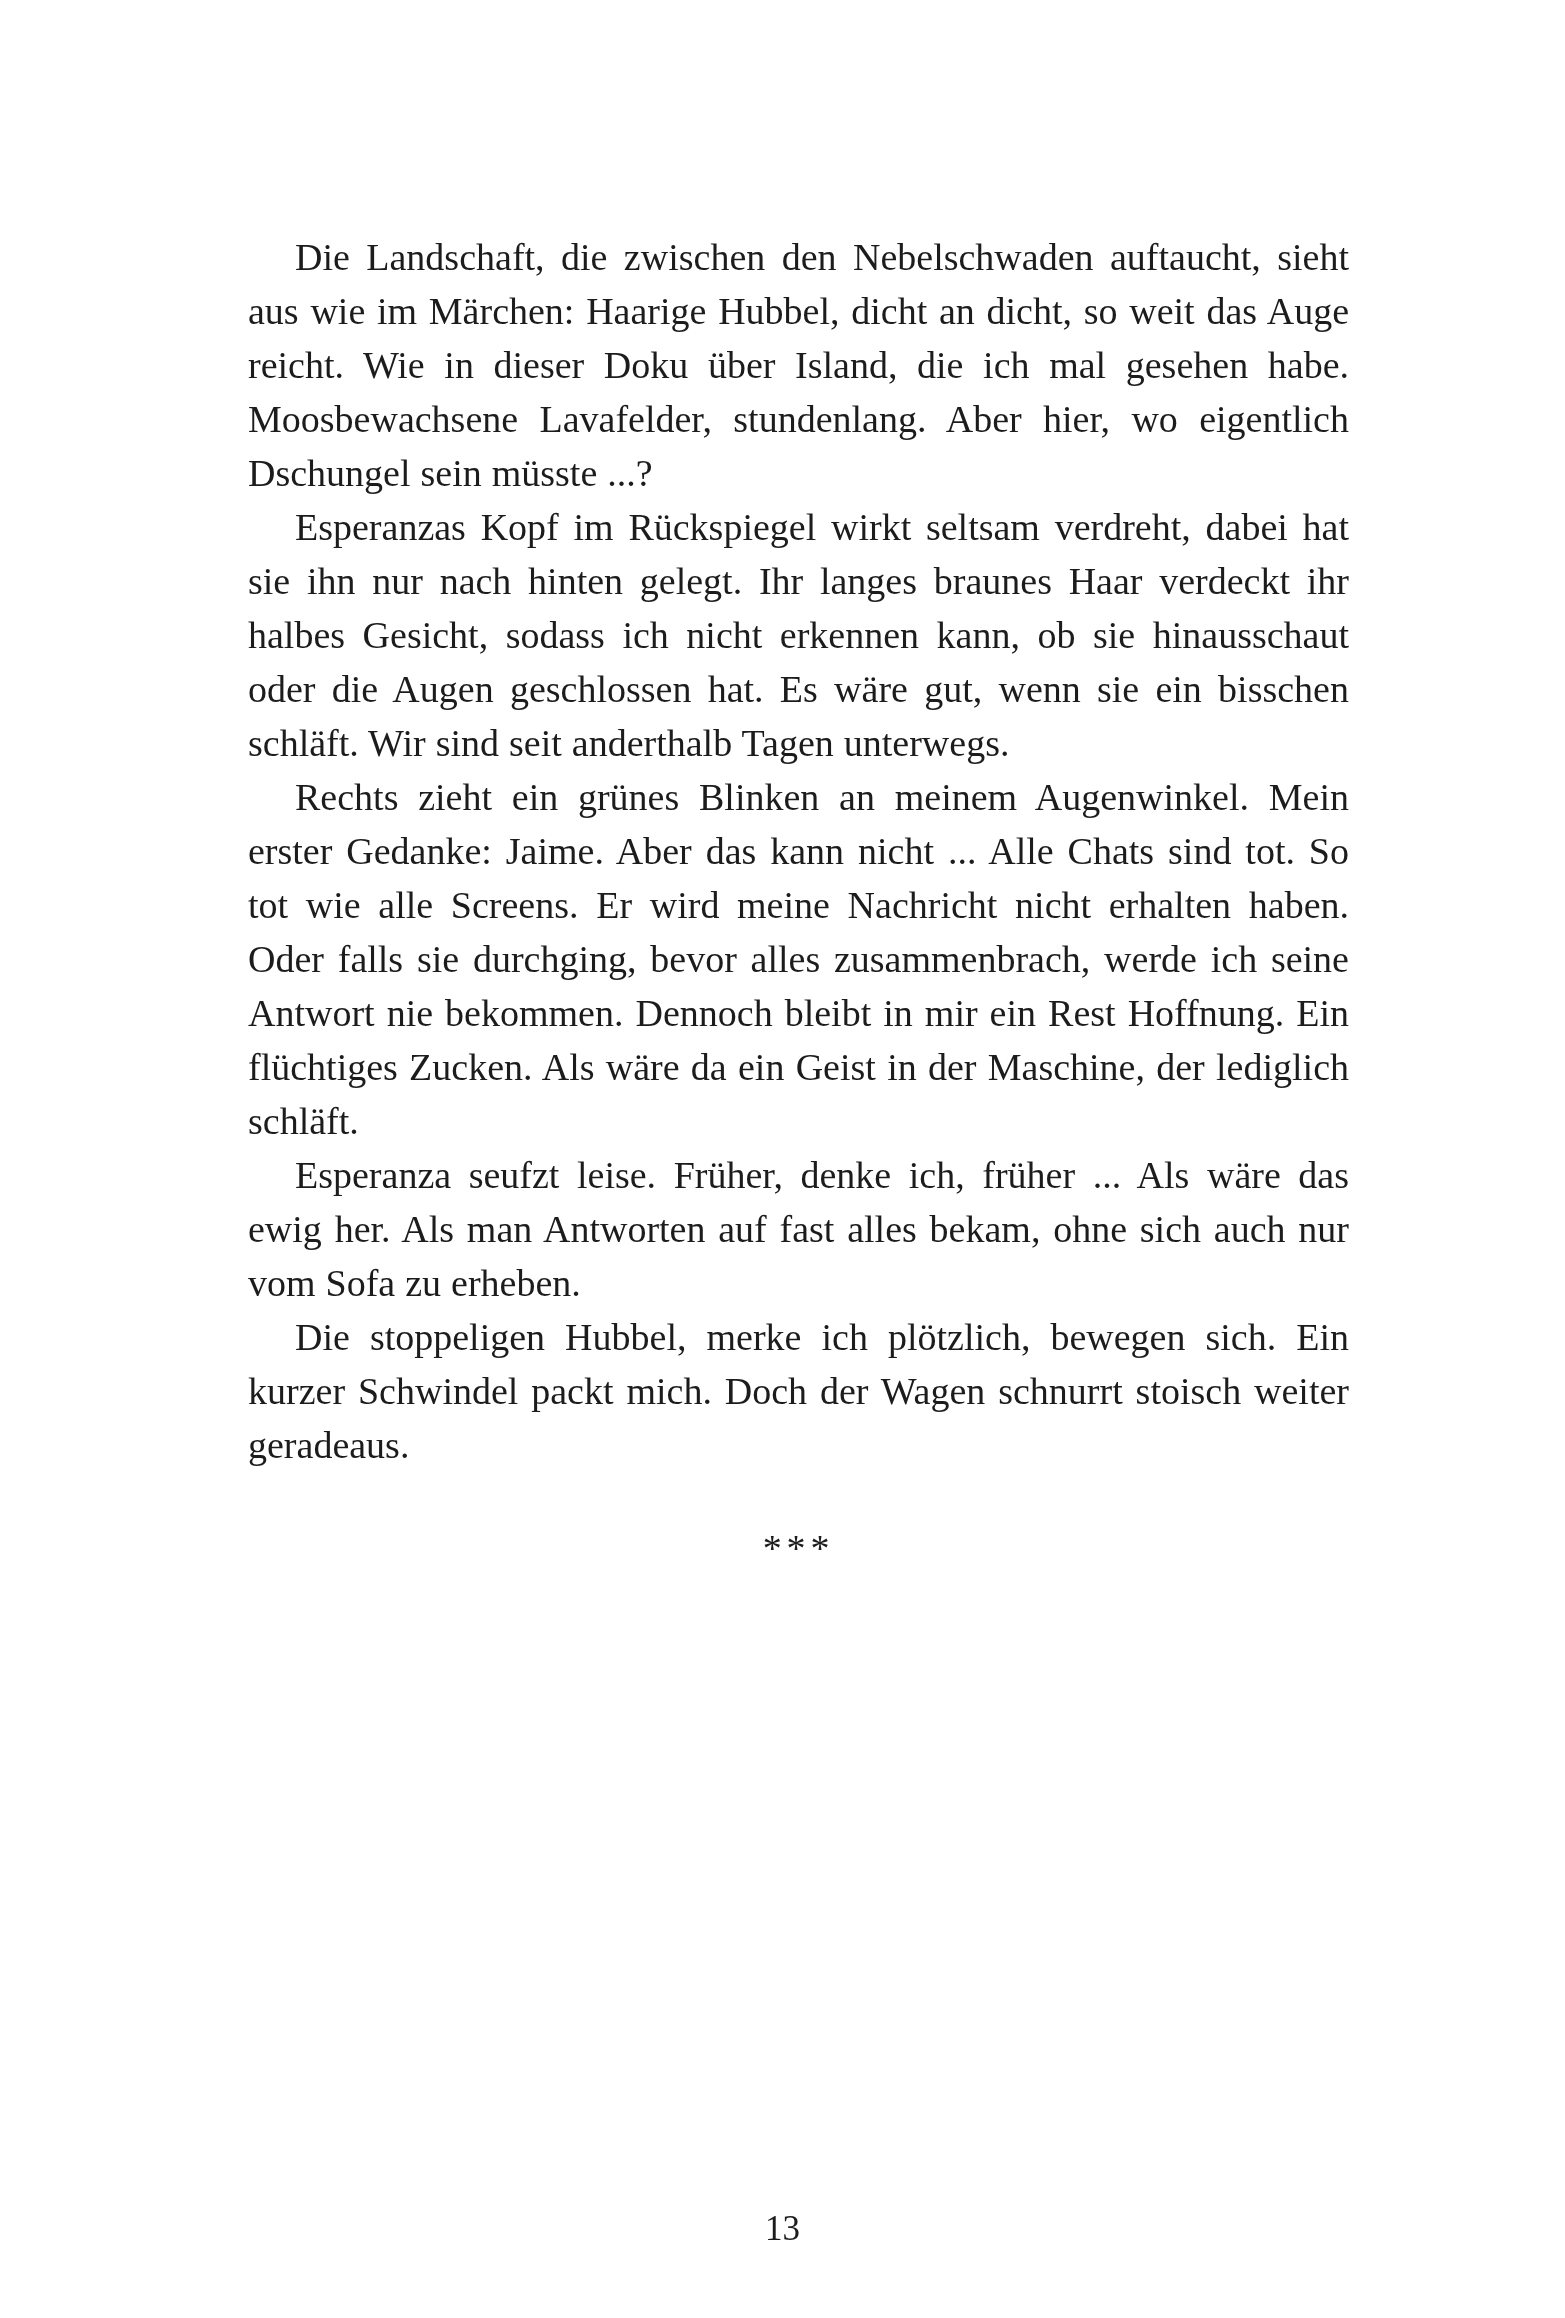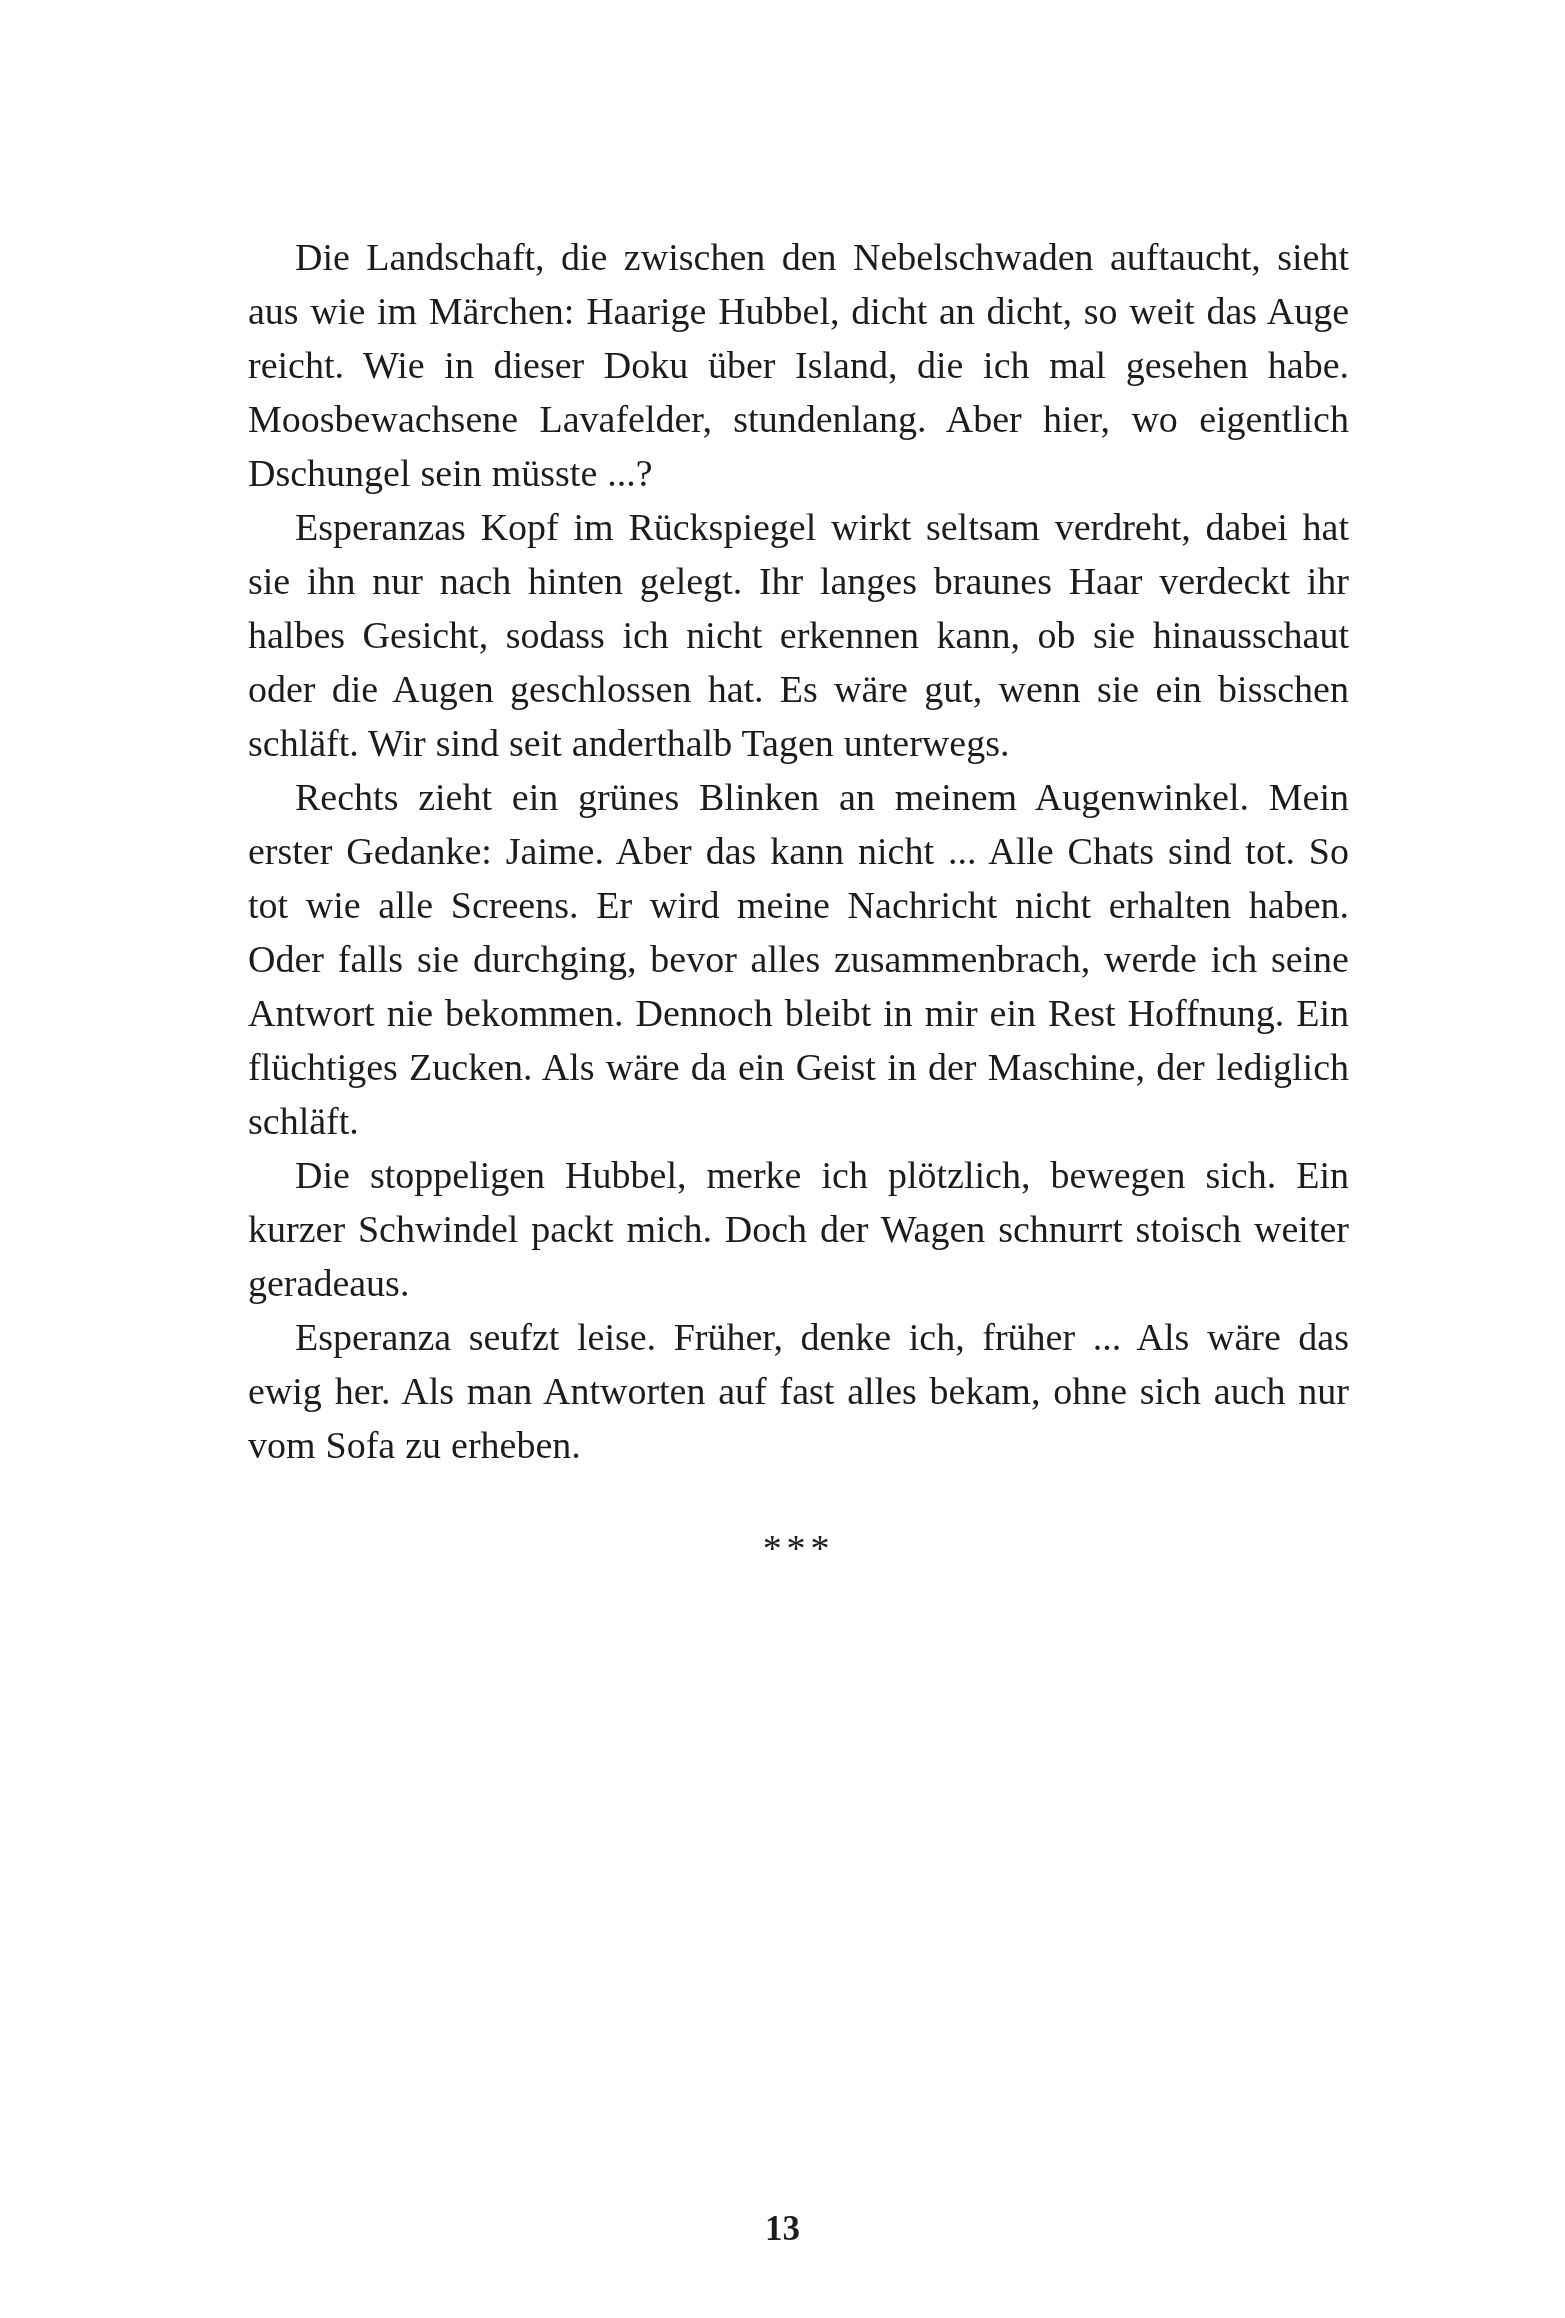--- a/index.html
+++ b/index.html
@@ -52,30 +52,29 @@
   }
   .page-number {
     position: absolute;
     bottom: 73px;
     left: 0;
     width: 100%;
     text-align: center;
     font-size: 35px;
     line-height: 35px;
     color: #1c1c1c;
-    font-weight: bold;
   }
 </style>
 </head>
 <body>
 
 <div class="page">
   <div class="text-block">
     <p class="indent">Die Landschaft, die zwischen den Nebelschwaden auftaucht, sieht aus wie im Märchen: Haarige Hubbel, dicht an dicht, so weit das Auge reicht. Wie in dieser Doku über Island, die ich mal gesehen habe. Moosbewachsene Lavafelder, stundenlang. Aber hier, wo eigentlich Dschungel sein müsste ...?</p>
     <p class="indent">Esperanzas Kopf im Rückspiegel wirkt seltsam verdreht, dabei hat sie ihn nur nach hinten gelegt. Ihr langes braunes Haar verdeckt ihr halbes Gesicht, sodass ich nicht erkennen kann, ob sie hinausschaut oder die Augen geschlossen hat. Es wäre gut, wenn sie ein bisschen schläft. Wir sind seit anderthalb Tagen unterwegs.</p>
     <p class="indent">Rechts zieht ein grünes Blinken an meinem Augenwinkel. Mein erster Gedanke: Jaime. Aber das kann nicht ... Alle Chats sind tot. So tot wie alle Screens. Er wird meine Nachricht nicht erhalten haben. Oder falls sie durchging, bevor alles zusammenbrach, werde ich seine Antwort nie bekommen. Dennoch bleibt in mir ein Rest Hoffnung. Ein flüchtiges Zucken. Als wäre da ein Geist in der Maschine, der lediglich schläft.</p>
+    <p class="indent">Esperanza seufzt leise. Früher, denke ich, früher ... Als wäre das ewig her. Als man Antworten auf fast alles bekam, ohne sich auch nur vom Sofa zu erheben.</p>
     <p class="indent">Die stoppeligen Hubbel, merke ich plötzlich, bewegen sich. Ein kurzer Schwindel packt mich. Doch der Wagen schnurrt stoisch weiter geradeaus.</p>
-    <p class="indent">Esperanza seufzt leise. Früher, denke ich, früher ... Als wäre das ewig her. Als man Antworten auf fast alles bekam, ohne sich auch nur vom Sofa zu erheben.</p>
     <div class="section-break">***</div>
   </div>
   <div class="page-number">13</div>
 </div>
 
 
 </body></html>

